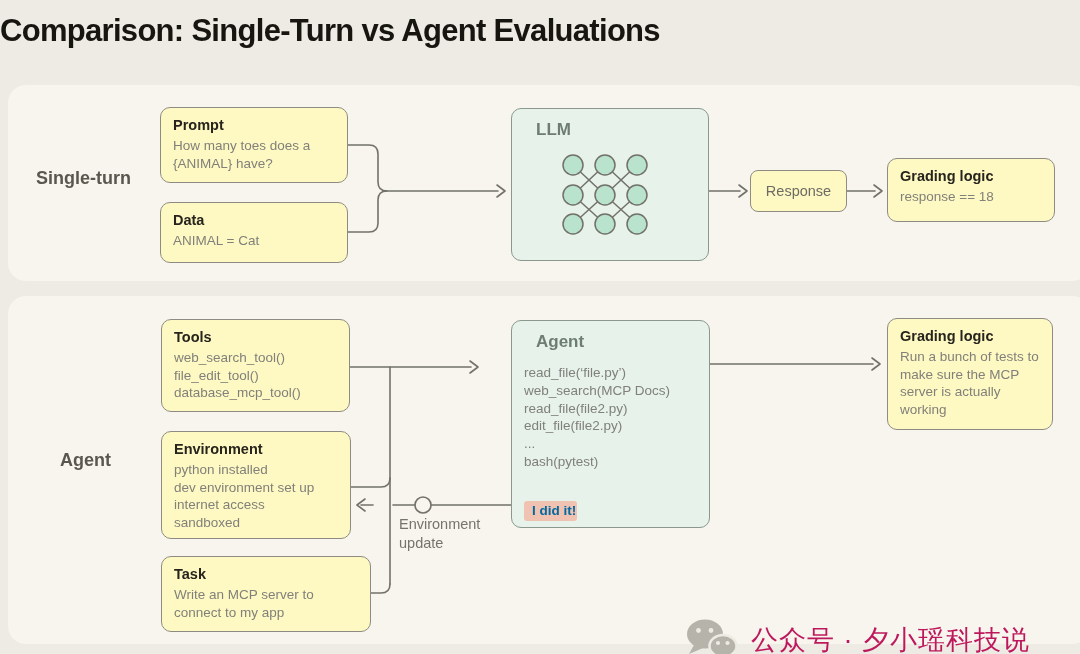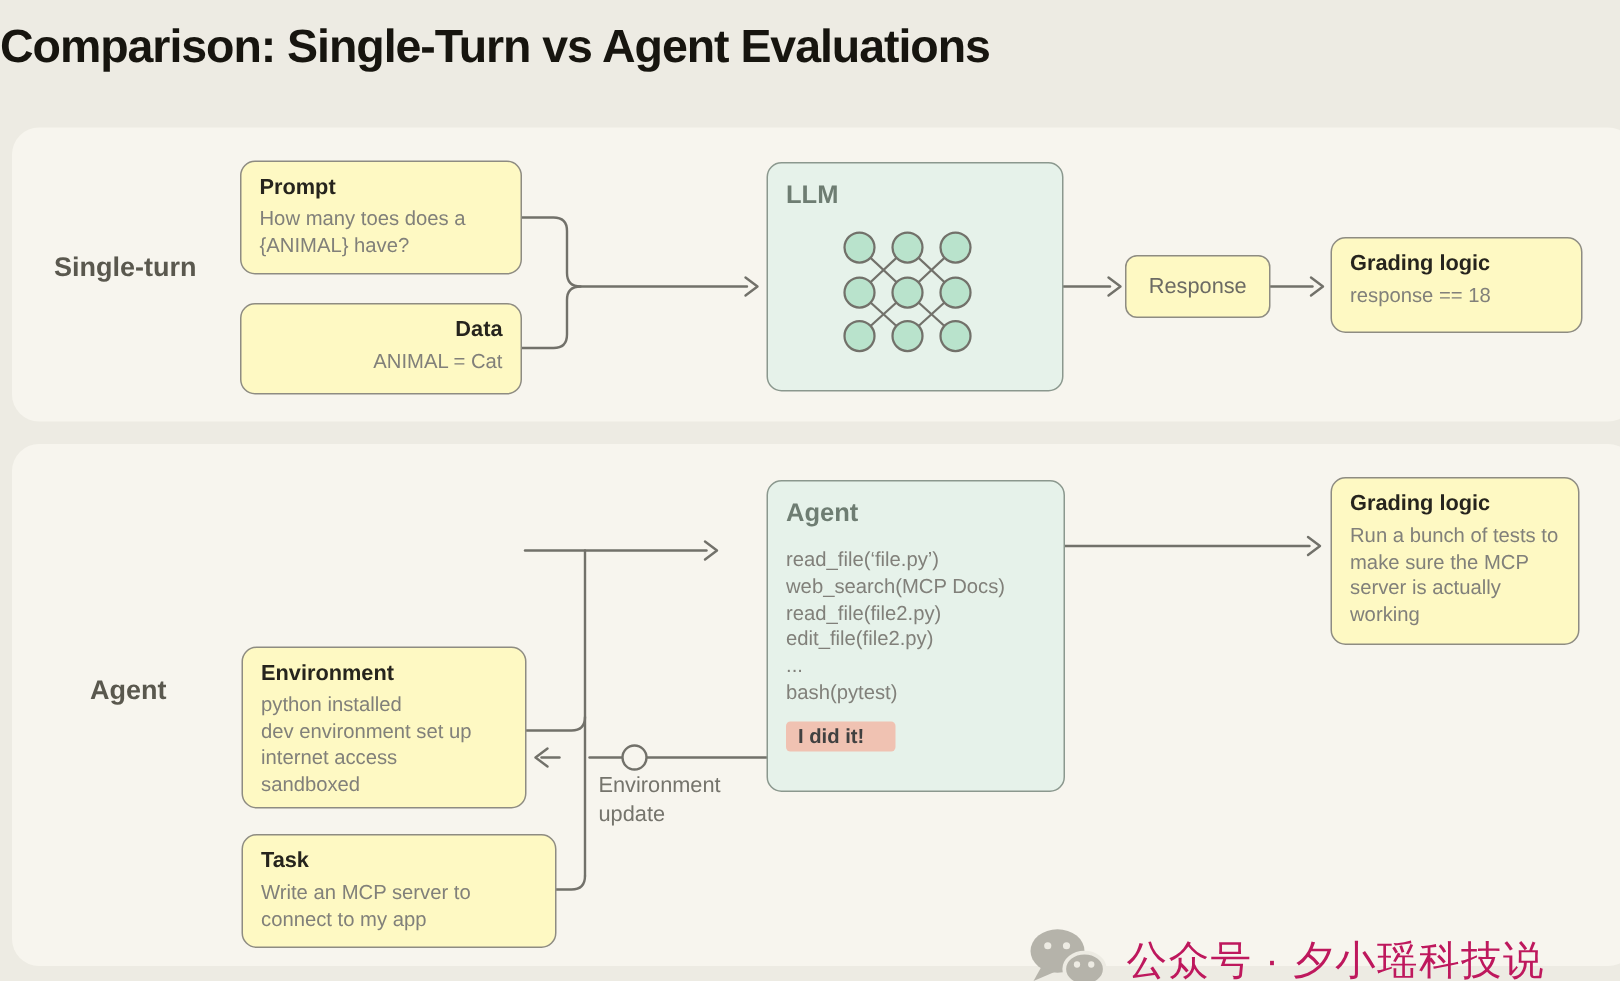--- a/index.html
+++ b/index.html
@@ -30,29 +30,29 @@
     background:#fef9c3; border:1.5px solid #8e8c82; border-radius:10px;
     padding:9px 12px;
   }
   .box .box-title {
     font-size:14.5px; font-weight:700; color:#26241d; margin:0 0 4px 0;
   }
   .box .box-body {
     font-size:13.5px; color:#81807a; line-height:1.3;
   }
   .mint { background:#e6f2ea; border-color:#8b988e; }
-  .mint .mint-title { font-size:17px; font-weight:600; color:#6e7d72; margin:2px 0 12px 0; }
+  .mint .mint-title { font-size:17px; font-weight:600; color:#6e7d72; margin:2px 0 12px 12px; }
   .pill {
     display:flex; align-items:center; justify-content:center;
     font-size:14.5px; color:#6c6b64; padding:0; border-radius:8px;
   }
   .badge {
-    position:absolute; left:12px; top:160px;
-    background:#f0c2b2; color:#404040; font-size:13.5px; font-weight:700;
-    padding:2px 21px 3px 8px; border-radius:3px;
+    position:absolute; left:12px; top:180px;
+    background:#f0c2b2; color:#0369a1; font-size:13.5px; font-weight:700;
+    padding:2px 1px 3px 8px; border-radius:3px;
   }
   .env-update {
     position:absolute; left:399px; top:515px; width:112px; z-index:2;
     font-size:14.5px; color:#75746c; line-height:1.28;
   }
   .watermark {
     position:absolute; left:686px; top:619px; z-index:4;
     display:flex; align-items:center; gap:13px;
     color:#be185d; font-size:27px; letter-spacing:1px;
   }
@@ -95,21 +95,21 @@
   </svg>
 
   <div class="row-label" style="left:36px; top:168px;">Single-turn</div>
   <div class="row-label" style="left:60px; top:450px;">Agent</div>
 
   <div class="box" style="left:160px; top:107px; width:188px; height:76px;">
     <div class="box-title">Prompt</div>
     <div class="box-body">How many toes does a {ANIMAL} have?</div>
   </div>
 
-  <div class="box" style="left:160px; top:202px; width:188px; height:61px;text-align:right;">
+  <div class="box" style="left:160px; top:202px; width:188px; height:61px;">
     <div class="box-title">Data</div>
     <div class="box-body">ANIMAL = Cat</div>
   </div>
 
   <div class="box mint" style="left:511px; top:108px; width:198px; height:153px;">
     <div class="mint-title">LLM</div>
     <svg width="198" height="153" viewBox="0 0 198 153" style="position:absolute; left:0; top:0;" stroke="#72716a" stroke-width="1.5">
       <g fill="none">
         <path d="M61,56 L93,86"></path>
           <path d="M93,56 L61,86"></path>
@@ -136,20 +136,28 @@
 
   <div class="box pill" style="left:750px; top:170px; width:97px; height:42px;">
     <span>Response</span>
   </div>
 
   <div class="box" style="left:887px; top:158px; width:168px; height:64px;">
     <div class="box-title">Grading logic</div>
     <div class="box-body">response == 18</div>
   </div>
 
+  <div class="box" style="left:161px; top:319px; width:189px; height:93px;">
+    <div class="box-title">Tools</div>
+    <div class="box-body">
+      <div>web_search_tool()</div>
+      <div>file_edit_tool()</div>
+      <div>database_mcp_tool()</div>
+    </div>
+  </div>
 
   <div class="box" style="left:161px; top:431px; width:190px; height:108px;">
     <div class="box-title">Environment</div>
     <div class="box-body">
       <div>python installed</div>
       <div>dev environment set up</div>
       <div>internet access</div>
       <div>sandboxed</div>
     </div>
   </div>

